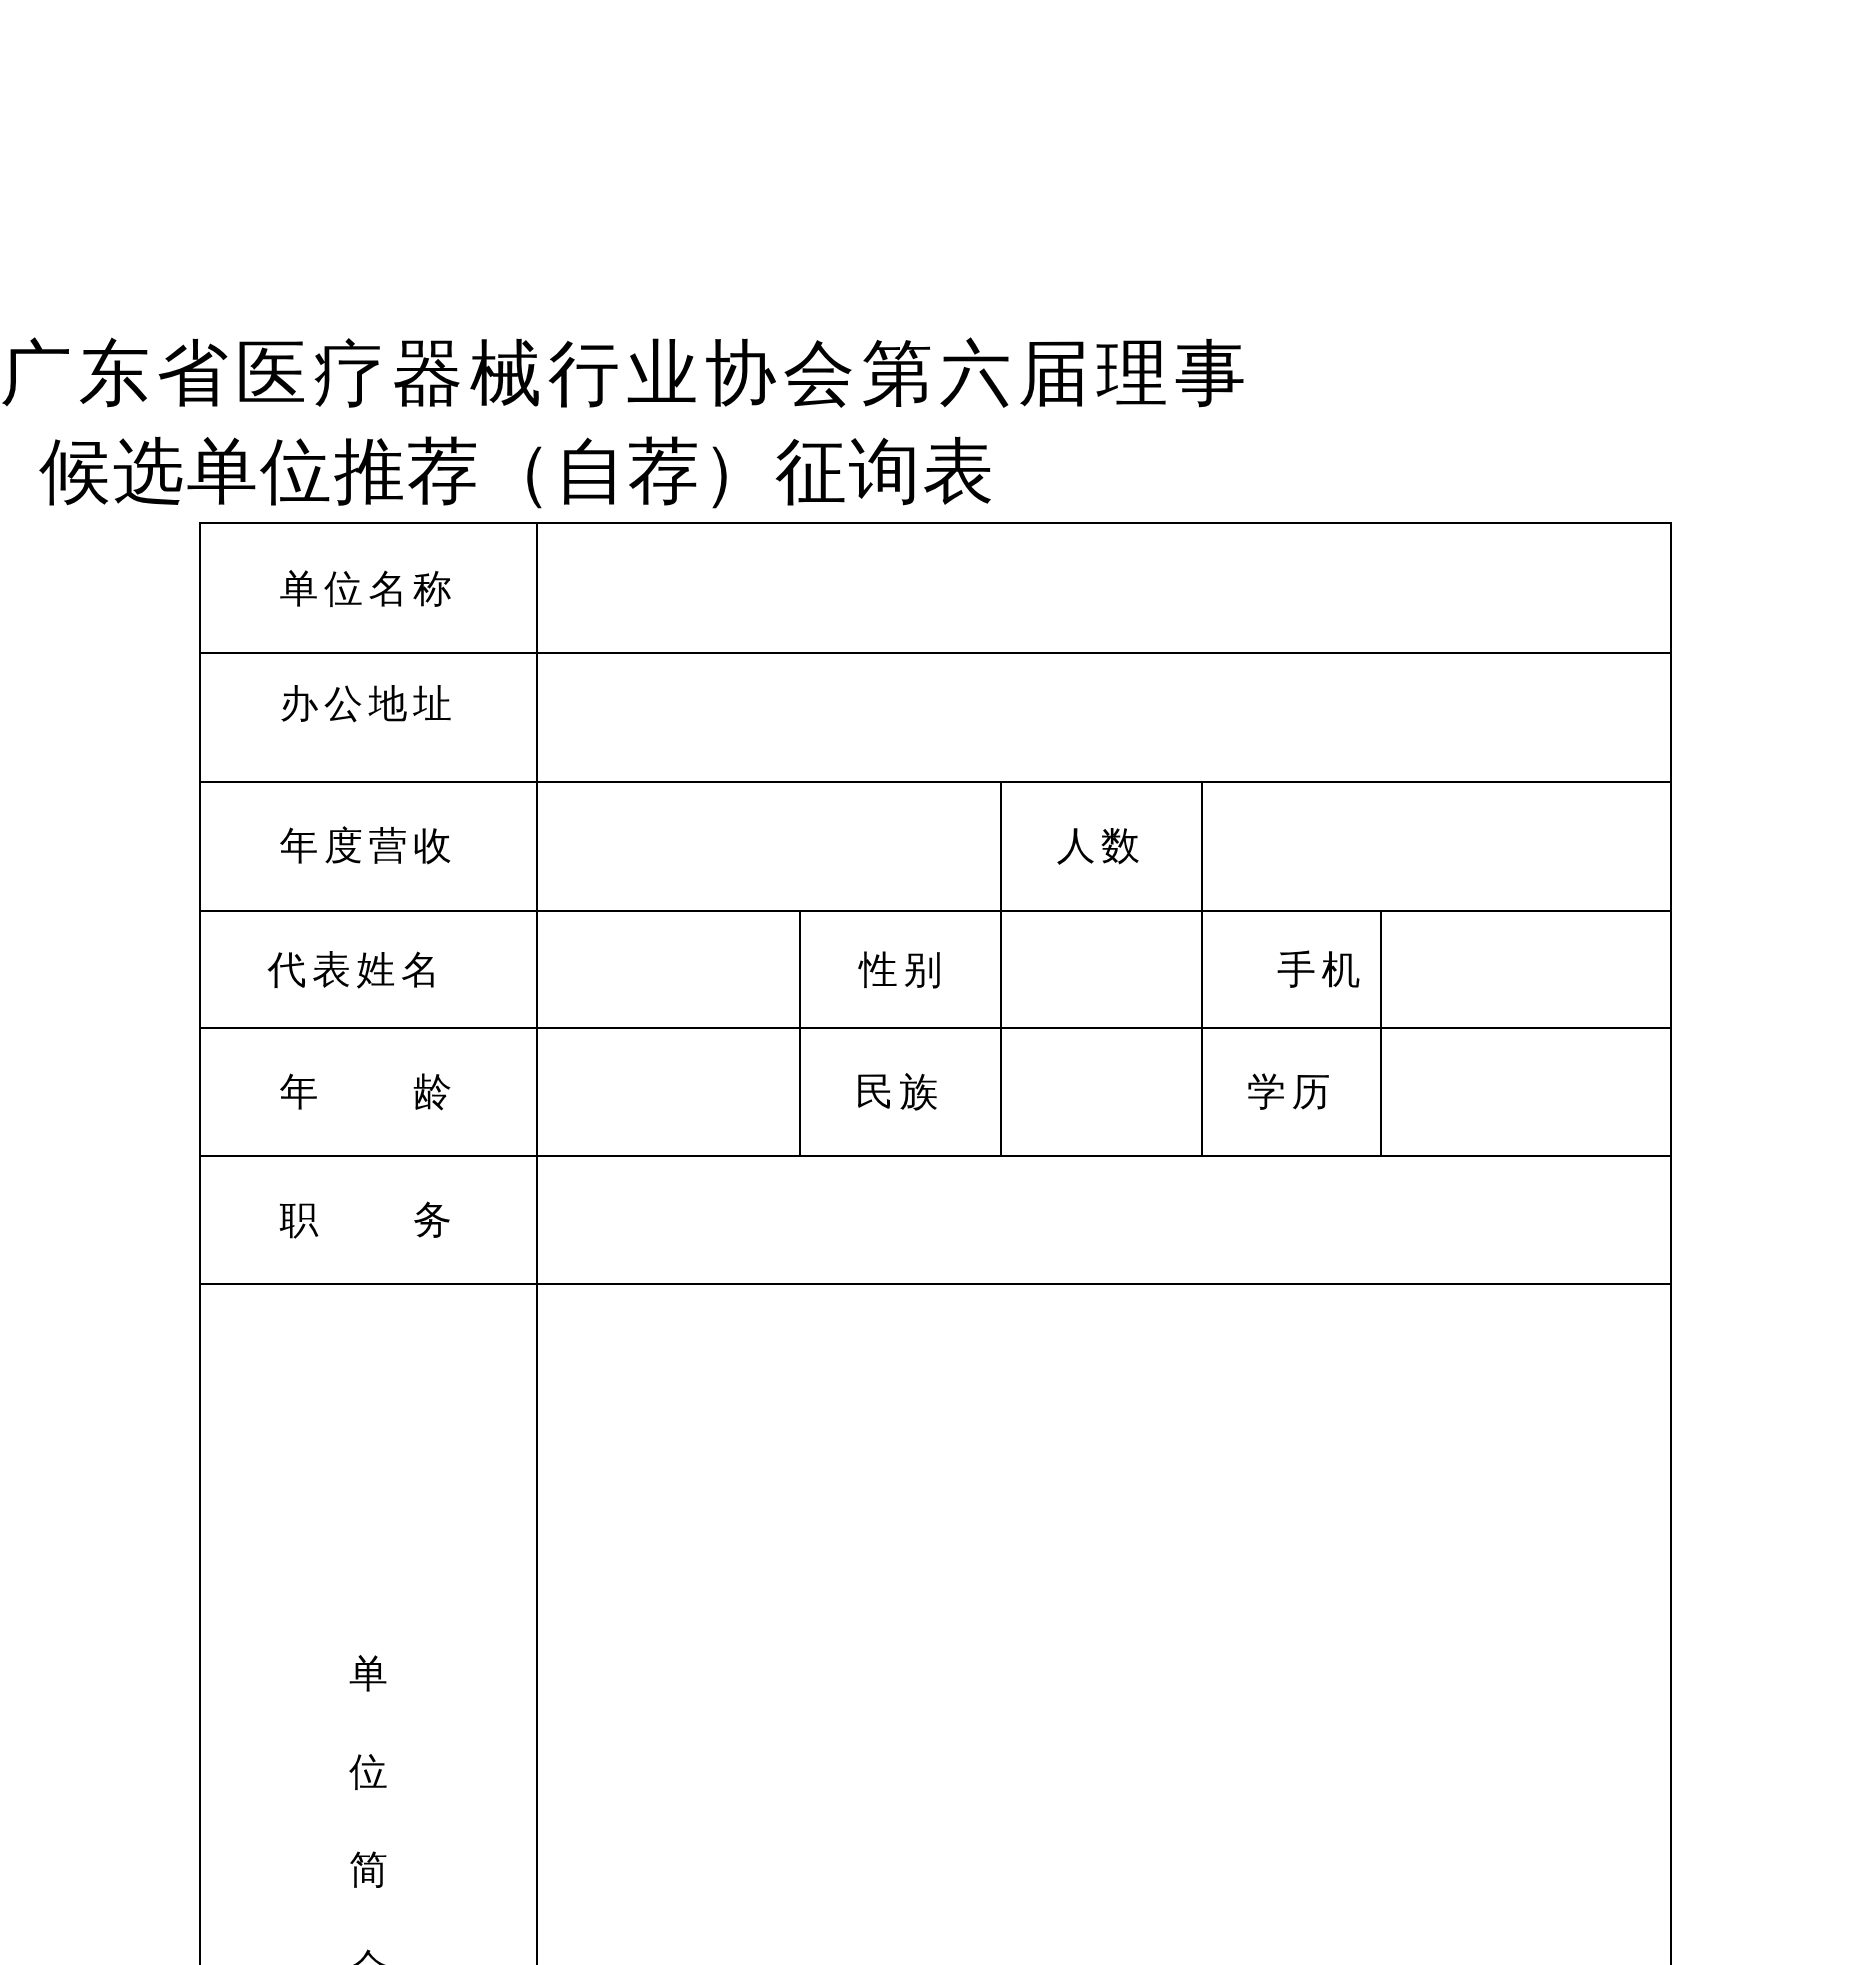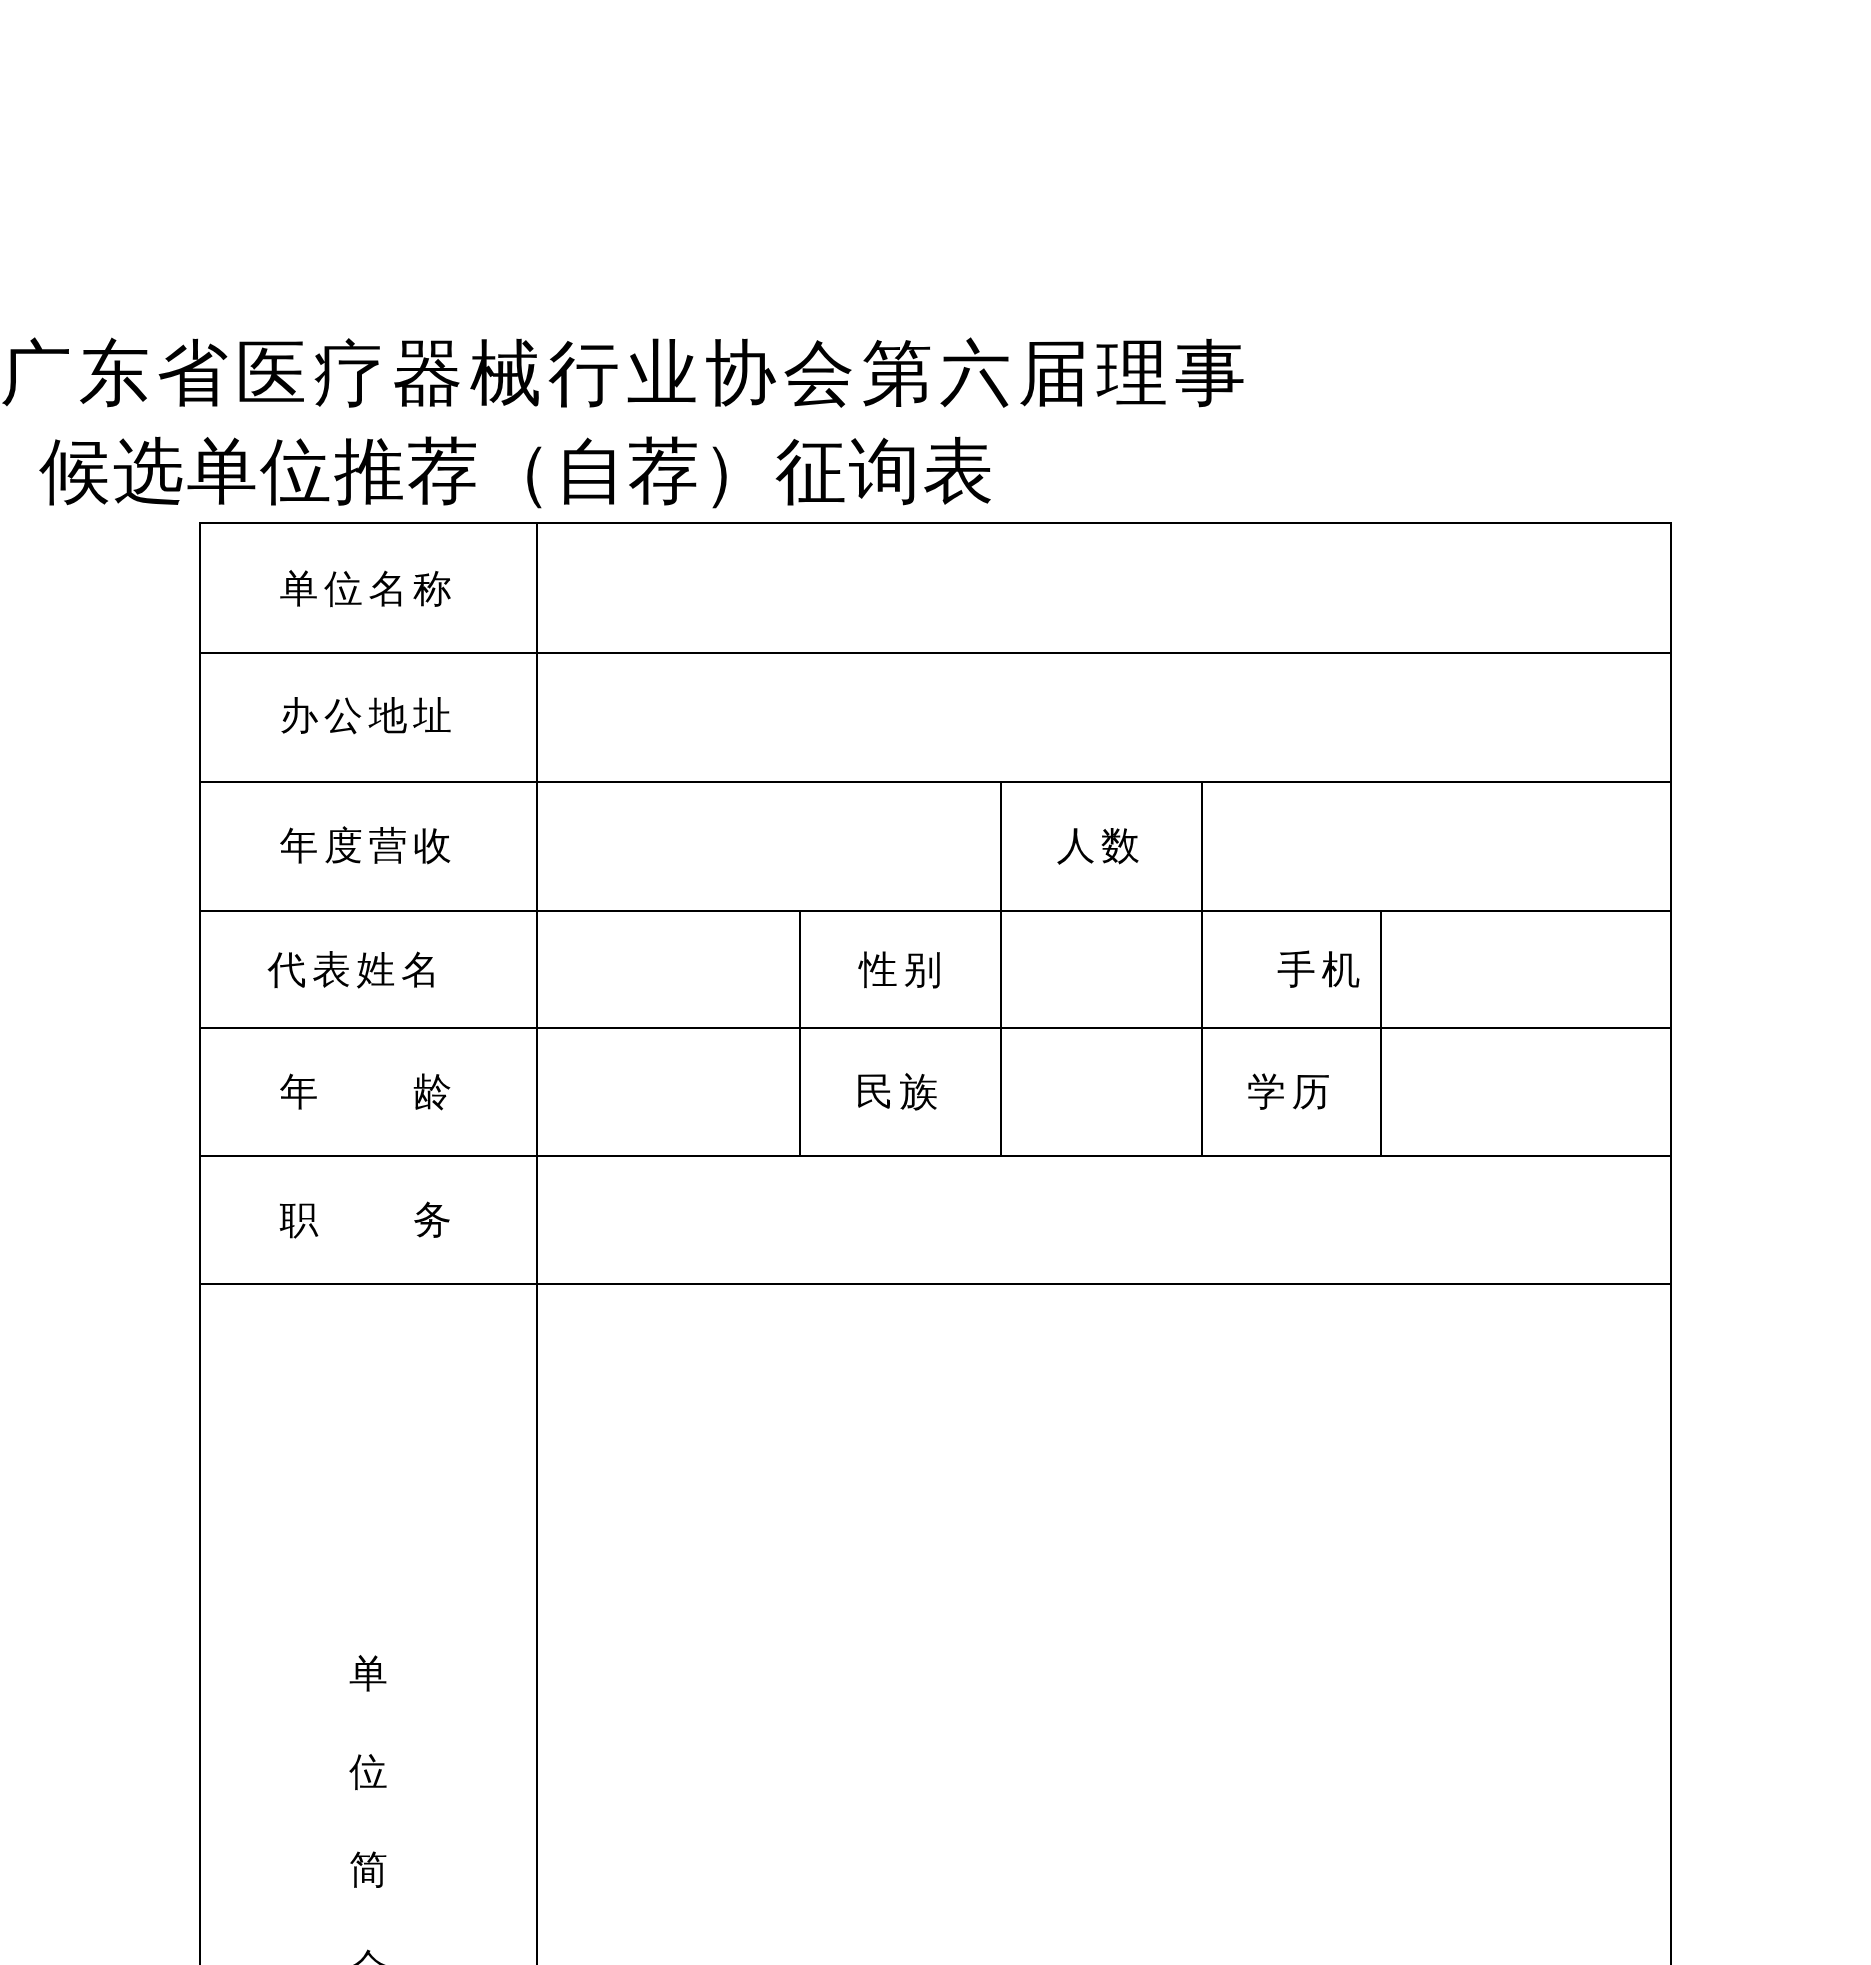--- a/index.html
+++ b/index.html
@@ -99,21 +99,21 @@
   <div class="vline" style="left:799px; top:257px; height:374px;"></div>
   <div class="vline" style="left:598px; top:386px; height:245px;"></div>
   <div class="vline" style="left:1000px; top:257px; height:374px;"></div>
   <div class="vline" style="left:1179px; top:386px; height:245px;"></div>
 
   <div class="cell" style="left:0; top:0; width:335px; height:128px;">
     <span class="label">单位名称</span>
   </div>
   <div class="cell value" style="left:337px; top:0; width:1135px; height:128px;"></div>
 
-  <div class="cell" style="left:0; top:128px; width:335px; height:127px;">
+  <div class="cell" style="left:0; top:116px; width:335px; height:127px;">
     <span class="label">办公地址</span>
   </div>
   <div class="cell value" style="left:337px; top:130px; width:1135px; height:127px;"></div>
 
   <div class="cell" style="left:0; top:258px; width:335px; height:127px;text-align:center;">
     <span class="label">年度营收</span>
   </div>
   <div class="cell value" style="left:337px; top:258px; width:462px; height:127px;"></div>
   <div class="cell" style="left:800px; top:258px; width:200px; height:127px;">
     <span class="label">人数</span>

